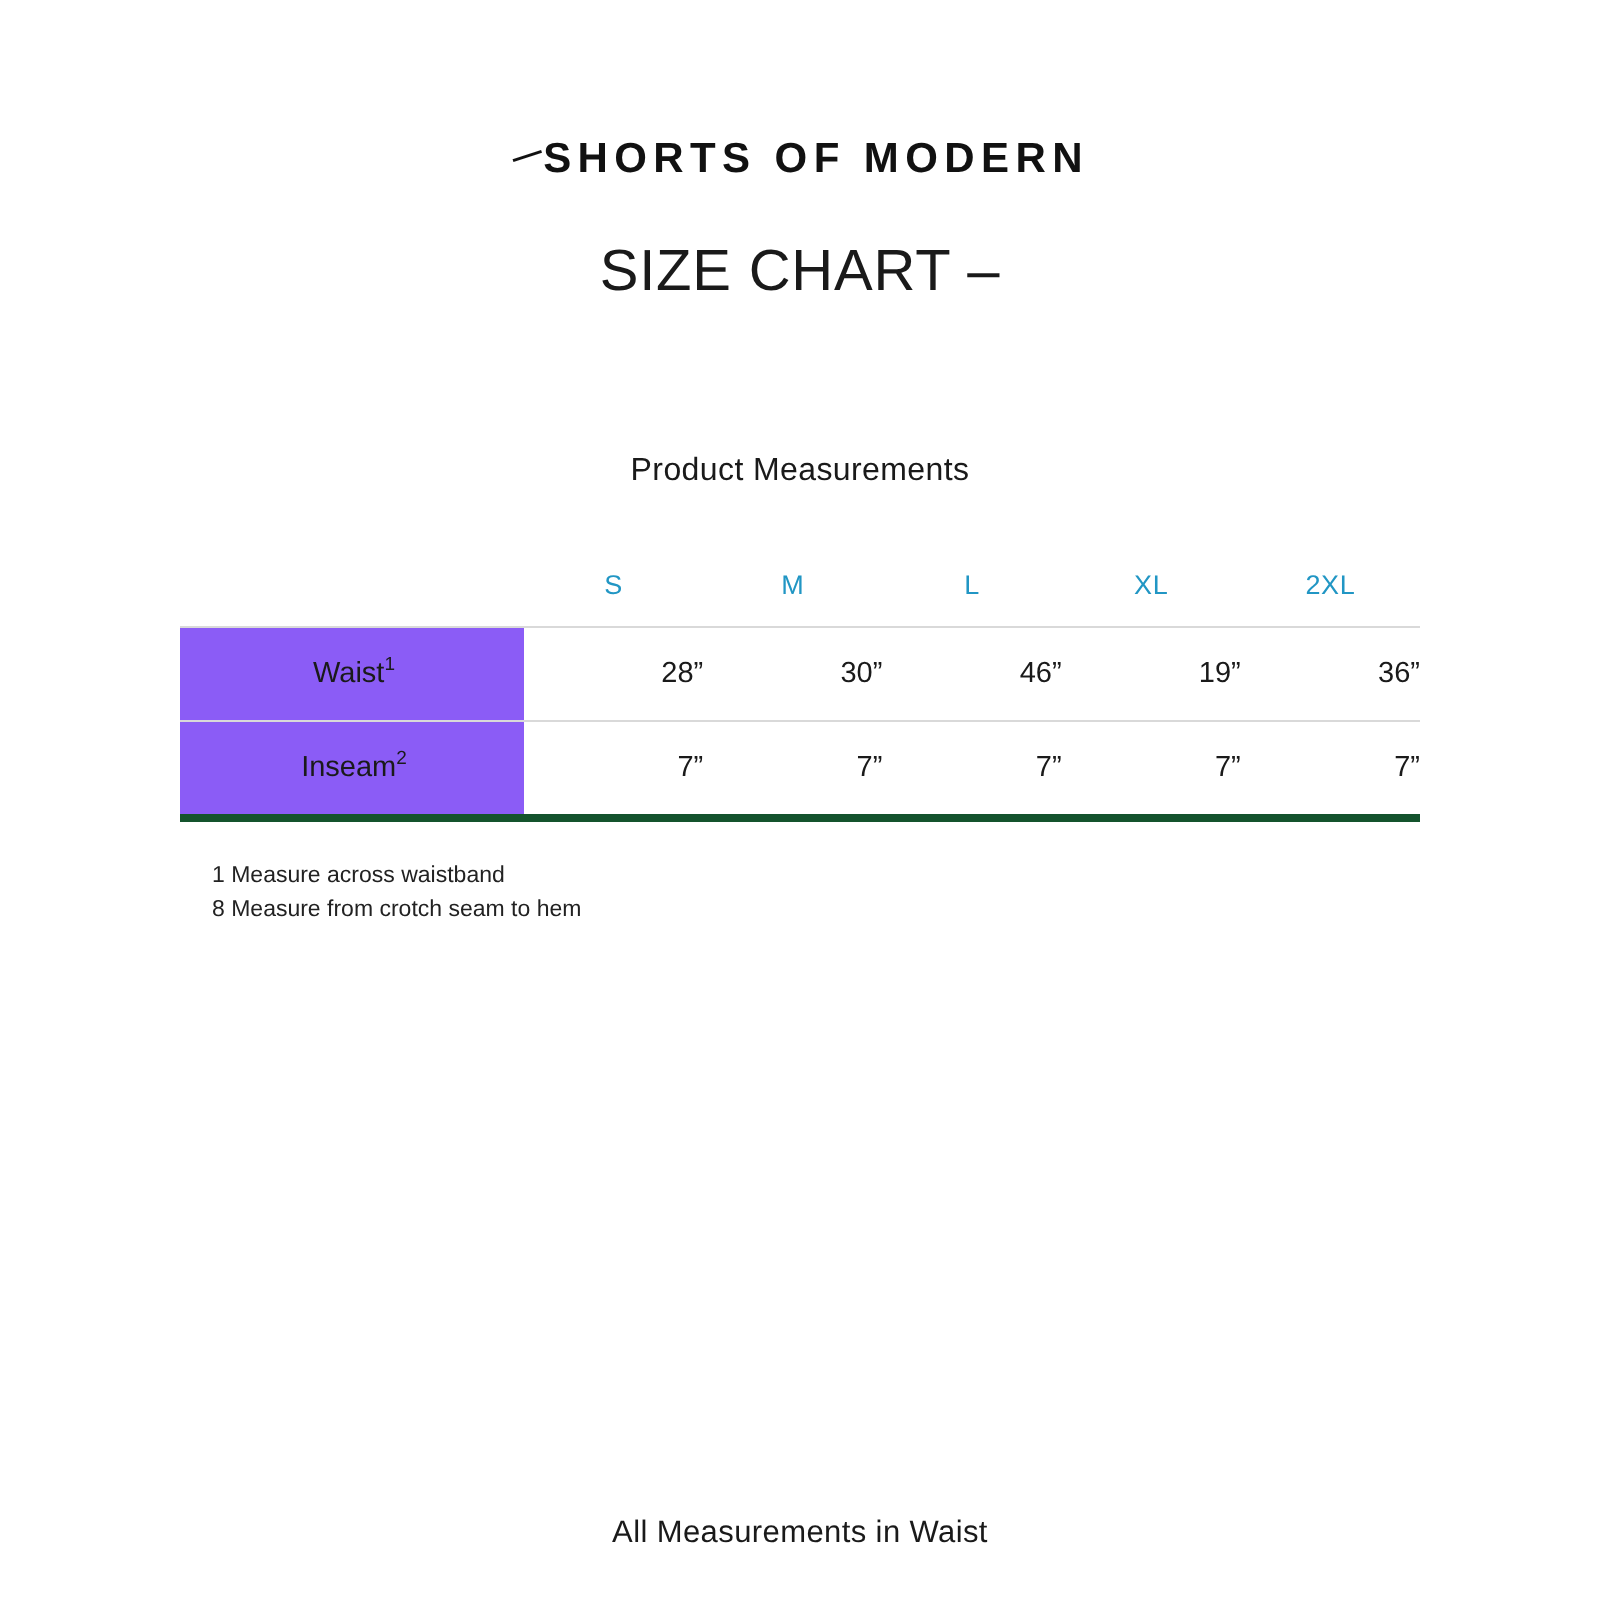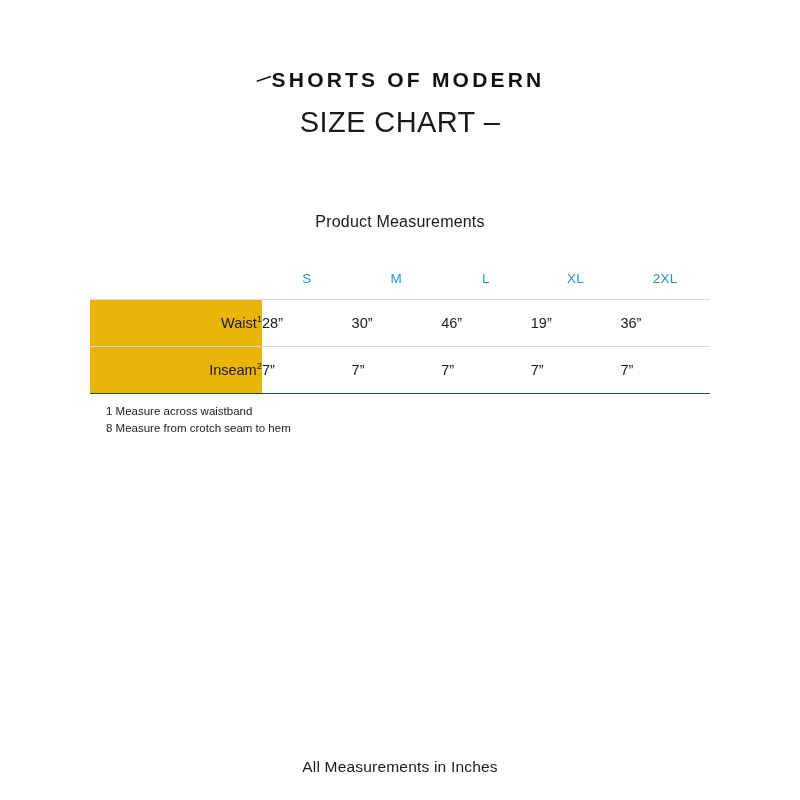--- a/index.html
+++ b/index.html
@@ -34,21 +34,21 @@
     display: inline-block;
     transform: translateY(-4px) rotate(-18deg);
     font-size: 15px;
     letter-spacing: 0;
     margin-right: 1px;
   }
 
   
   .title {
     text-align: center;
-    margin-top: 10px;
+    margin-top: 24px;
     font-size: 29px;
     font-weight: normal;
     letter-spacing: 0.4px;
     line-height: 1.42;
     color: #1a1a1a;
   }
   .title .line {
     display: block;
   }
 
@@ -85,46 +85,46 @@
     color: #2196c4;
     text-align: center;
     letter-spacing: 0.3px;
   }
   thead th.col-label { text-align: left; }
 
   tbody tr {
     border-top: 1px solid #d9d9d9;
   }
   tbody tr:last-child {
-    border-bottom: 1px solid #14532d;
+    border-bottom: 4px solid #14532d;
   }
   tbody td {
     height: 46px;
     vertical-align: middle;
     font-size: 14.5px;
-    text-align: left;
+    text-align: right;
     color: #1a1a1a;
   }
   tbody td.row-label {
-    text-align: right;
+    text-align: center;
     padding-left: 2px;
-    background: #eab308;
+    background: #8b5cf6;
     color: #1a1a1a;
     margin-left: 36px;
   }
   sup {
     font-size: 9.5px;
     vertical-align: super;
     line-height: 0;
   }
 
   
   .footnotes {
     width: 620px;
-    margin: 9px auto 0 auto;
+    margin: 19px auto 0 auto;
     padding-left: 16px;
     box-sizing: border-box;
     font-size: 11.5px;
     line-height: 1.42;
     color: #222222;
   }
   .footnotes div { white-space: nowrap; }
 
   
   .footer-note {
@@ -184,15 +184,15 @@
         </tr>
       </tbody>
     </table>
   </div>
 
   <div class="footnotes">
     <div>1 Measure across waistband</div>
     <div>8 Measure from crotch seam to hem</div>
   </div>
 
-  <div class="footer-note">All Measurements in Inches</div>
+  <div class="footer-note">All Measurements in Waist</div>
 
 </div>
 
 </body></html>

